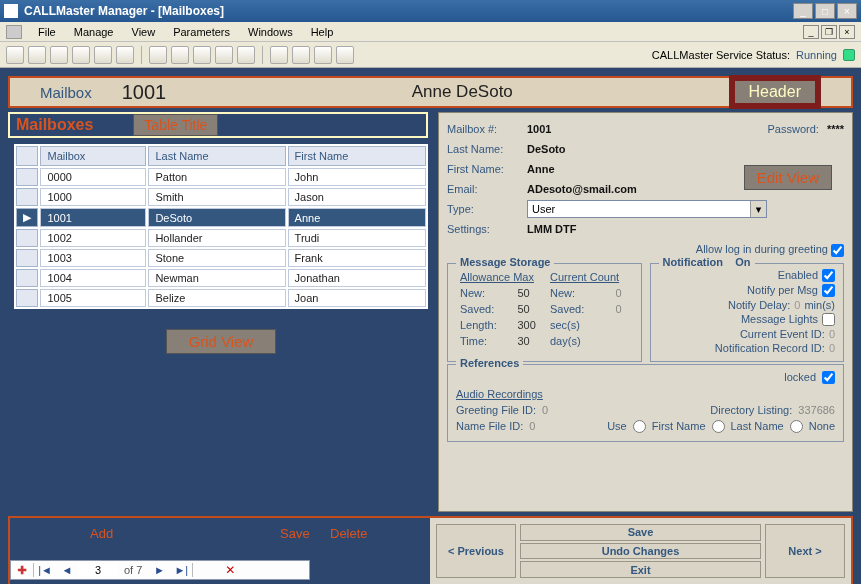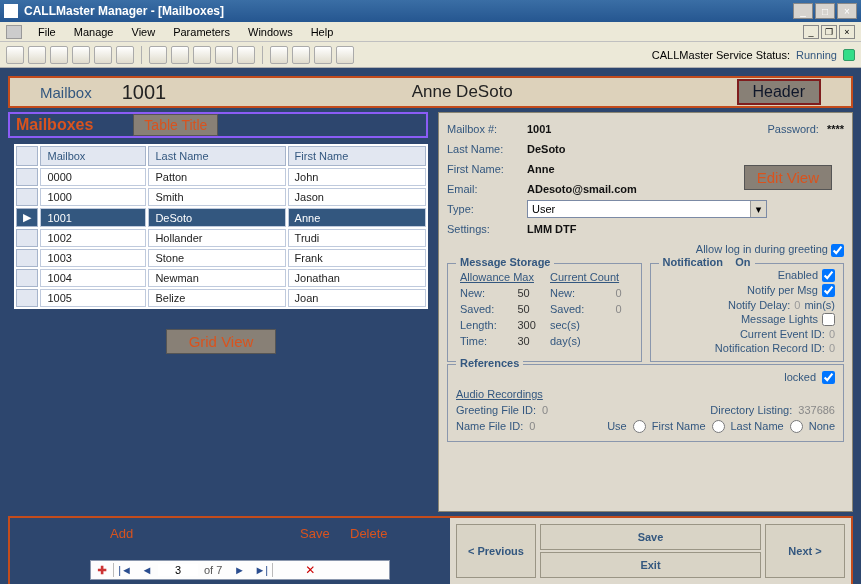--- a/index.html
+++ b/index.html
@@ -16,24 +16,24 @@
   .toolbar { height:26px; background:#ece9d8; border-bottom:1px solid #b0b0b0; display:flex; align-items:center; padding:0 6px; gap:4px;}
   .tbtn { width:18px; height:18px; border:1px solid #aaa; background:linear-gradient(#fff,#e0dccd); border-radius:2px; cursor:pointer;}
   .tsep { width:1px; height:18px; background:#b0b0b0; margin:0 3px;}
   .toolbar .right { margin-left:auto; display:flex; align-items:center; gap:6px; font-size:11px;}
   .statusdot { width:12px; height:12px; background:#3d8; border:1px solid #396; border-radius:2px;}
   .workspace { position:absolute; top:68px; left:0; right:0; bottom:0; background:#2d466e; padding:8px; }
   .header-panel { height:32px; background:#ddd2bb; border:2px solid #c44c1c; display:flex; align-items:center; padding:0 30px; gap:30px;}
   .header-panel .lbl { color:#33577f; font-size:15px;}
   .header-panel .mid { font-size:20px; color:#222; width:140px;}
   .header-panel .name { font-size:17px; color:#222; margin-left:120px; }
-  .header-tag { margin-left:auto; background:#888076; color:#0f172a; font-size:16px; padding:2px 14px; border:2px solid #7f1d1d;}
+  .header-tag { margin-left:auto; background:#888076; color:#fef9c3; font-size:16px; padding:2px 14px; border:6px solid #7f1d1d;}
   .body-row { display:flex; gap:10px; margin-top:4px; height:calc(100% - 100px);}
   .left-col { width:420px; display:flex; flex-direction:column;}
-  .tabletitle-row { border:2px solid #8b5cf6; height:26px; display:flex; align-items:center; padding:0 6px;}
+  .tabletitle-row { border:2px solid #fef9c3; height:26px; display:flex; align-items:center; padding:0 6px;}
   .tabletitle-row .mlabel { color:#d9531e; font-size:16px; font-weight:bold;}
   .tabletitle-tag { margin-left:40px; background:#888076; color:#d9531e; font-size:14px; padding:2px 10px; border:1px solid #555;}
   .grid-wrap { flex:1; background:#2d466e; padding:6px 0 0 6px;}
   .grid { width:100%; background:#fff;}
   .grid thead th { background:#e2e7f1; border:1px solid #a6b4cb; padding:3px 6px; font-weight:normal; color:#33577f; text-align:left;}
   .grid tbody td { border:1px solid #bfcadd; padding:2px 6px; background:#fff; color:#222;}
   .grid tbody tr.sel td { background:#33577f; color:#fff;}
   .grid thead th.rowhead, .grid tbody td.rowhead { width:16px; background:#e2e7f1; border:1px solid #a6b4cb;}
   .gridview-tag { margin:20px auto 0; width:110px; background:#888076; color:#d9531e; font-size:15px; padding:3px 10px; border:1px solid #555; text-align:center;}
   .right-col { flex:1; background:#ded9cd; border:1px solid #8a8573; display:flex; flex-direction:column; padding:6px 8px; position:relative;}
@@ -51,21 +51,21 @@
   .twocol .fieldset { flex:1;}
   .ms-table { width:100%;}
   .ms-table td { padding:1px 2px; color:#333;}
   .ms-table .lab { color:#33577f;}
   .ms-table .hdr { color:#33577f; text-decoration:underline;}
   .notif-col { font-size:10px;}
   .notif-row { display:flex; justify-content:flex-end; align-items:center; gap:4px; padding:1px 0; color:#33577f;}
   .notif-row .dim { color:#999;}
   .ref-row { display:flex; padding:2px 0; color:#33577f; gap:6px; align-items:center;}
   .bottom-area { border:2px solid #c44c1c; height:70px; margin-top:4px; display:flex; position:relative;}
-  .nav-wrap { width:420px; display:flex; flex-direction:column; align-items:center; justify-content:flex-end; padding-bottom:4px; position:relative;margin-left:20px;}
+  .nav-wrap { width:420px; display:flex; flex-direction:column; justify-content:flex-end; padding-bottom:4px; position:relative;}
   .annot { color:#d9531e; font-size:13px; position:absolute;}
   .nav-bar { width:300px; height:20px; background:#fdfdfd; border:1px solid #8a97ad; display:flex; align-items:center;}
   .nav-bar .nbtn { width:22px; height:100%; display:flex; align-items:center; justify-content:center; color:#2a4d8f; cursor:pointer;}
   .nav-bar .nsep { width:1px; height:14px; background:#bbb;}
   .nav-bar input { width:40px; border:none; text-align:center; font-size:11px; outline:none;}
   .nav-bar .of { padding:0 6px; color:#555;}
   .nav-bar .addbtn { color:#c33; font-weight:bold;}
   .nav-bar .delbtn { color:#c00; font-size:12px;}
   .btns-wrap { flex:1; background:#ded9cd; display:flex; gap:4px; padding:6px; align-items:stretch;}
   .bigbtn { background:#d9d4c6; border:1px solid #9a9585; display:flex; align-items:center; justify-content:center; color:#33577f; font-weight:bold; cursor:pointer;}
@@ -354,20 +354,21 @@
         <div class="nbtn">►|</div>
         <div class="nsep"></div>
         <div class="nbtn" style="width:26px"></div>
         <div class="nbtn delbtn">✕</div>
       </div>
     </div>
     <div class="btns-wrap">
       <div class="bigbtn side">&lt; Previous</div>
       <div class="mid-stack">
         <div class="bigbtn">Save</div>
+        <div class="bigbtn">Undo Changes</div>
         <div class="bigbtn">Exit</div>
       </div>
       <div class="bigbtn side">Next &gt;</div>
     </div>
 
   </div>
 
 </div>
 
 </body></html>

